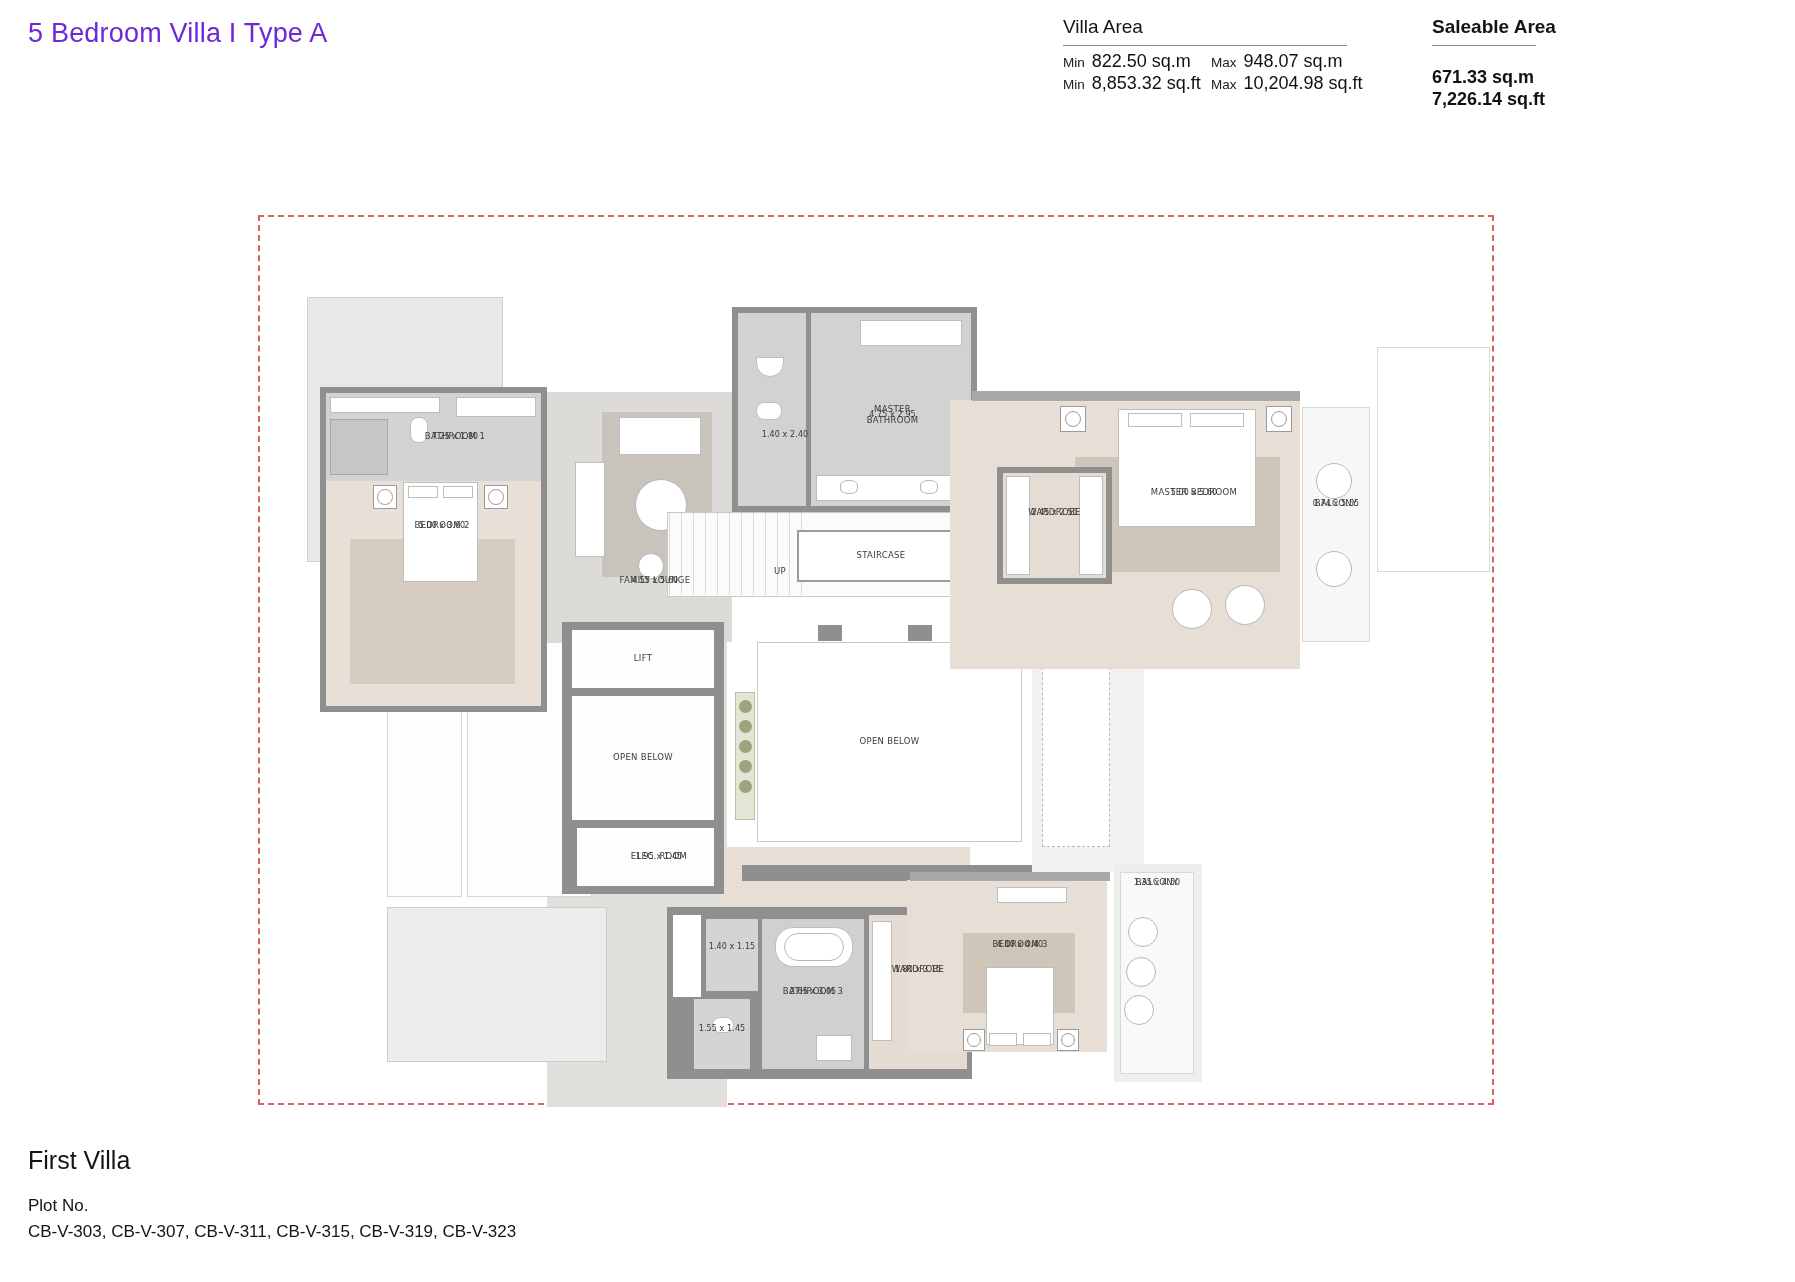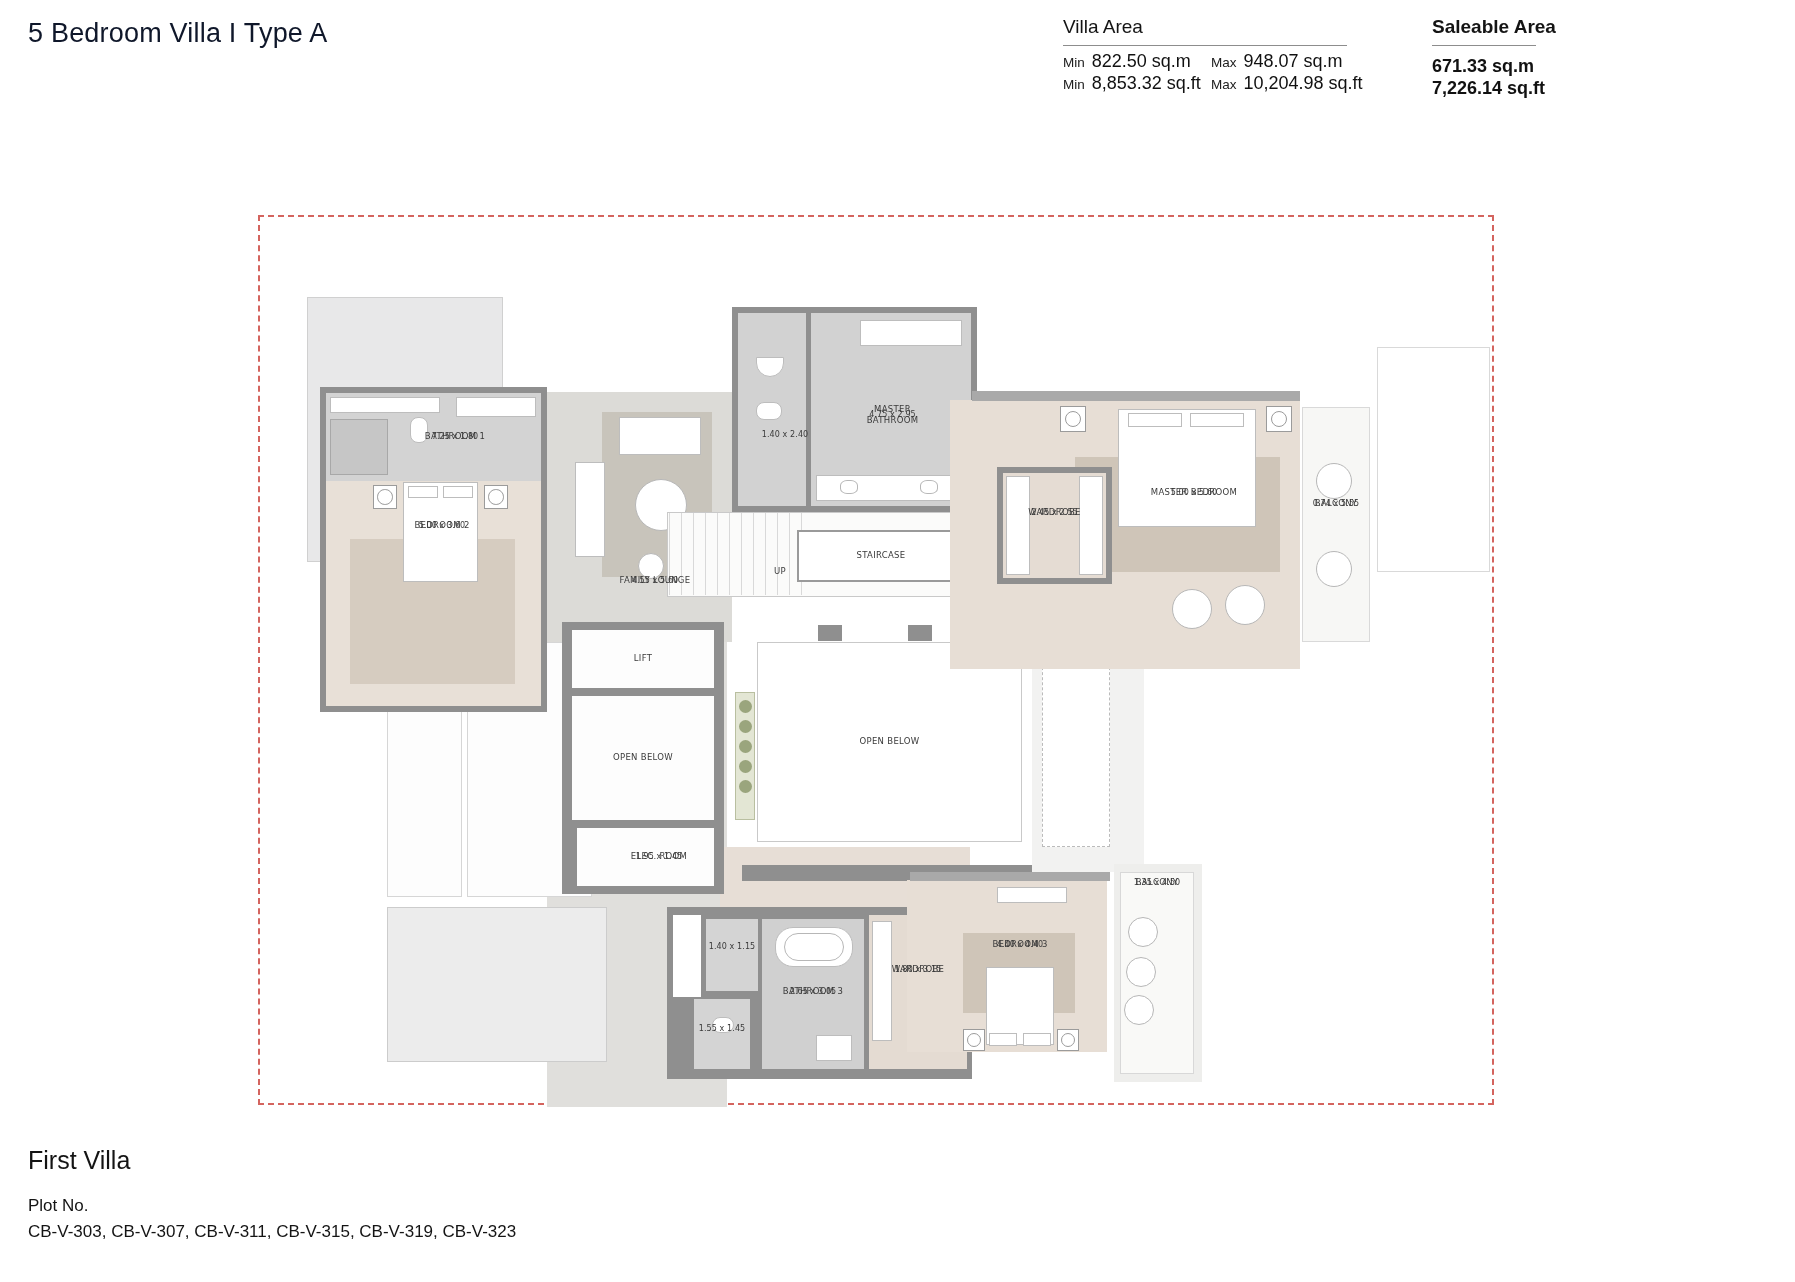--- a/index.html
+++ b/index.html
@@ -1,28 +1,28 @@
 <!DOCTYPE html>
 <html><head>
 <meta charset="utf-8">
 <style>
   html,body{margin:0;padding:0;background:#fff;}
   body{width:1795px;height:1282px;position:relative;overflow:hidden;
        font-family:"Liberation Sans","DejaVu Sans",sans-serif;color:#161616;}
   .abs{position:absolute;}
 
   
-  .title{left:28px;top:18px;font-size:27px;letter-spacing:.2px;color:#0f172a;white-space:pre;}
+  .title{left:28px;top:18px;font-size:27px;letter-spacing:.2px;color:#6d28d9;white-space:pre;}
   .area-block{top:16px;}
   .area-heading{font-size:19px;color:#141414;padding-bottom:7px;border-bottom:1px solid #8d8d8d;}
   .area-rows{margin-top:5px;display:grid;grid-template-columns:148px auto;row-gap:1px;}
   .cell{display:flex;align-items:baseline;gap:7px;white-space:nowrap;}
   .minmax{font-size:13.5px;color:#202020;}
   .val{font-size:18px;color:#111;}
-  .sal-vals{margin-top:9px;}
+  .sal-vals{margin-top:20px;}
   .sal-vals .val{display:block;line-height:22px;white-space:nowrap;}
 
   
   .floor-label{left:28px;top:1146px;font-size:25px;color:#141414;}
   .plotno-label{left:28px;top:1196px;font-size:17px;color:#141414;}
   .plot-numbers{left:28px;top:1222px;font-size:17px;color:#141414;}
 
   
   #plan{left:258px;top:215px;width:1232px;height:886px;border:2px dashed #d4645e;}
   #plan *{position:absolute;box-sizing:border-box;}

